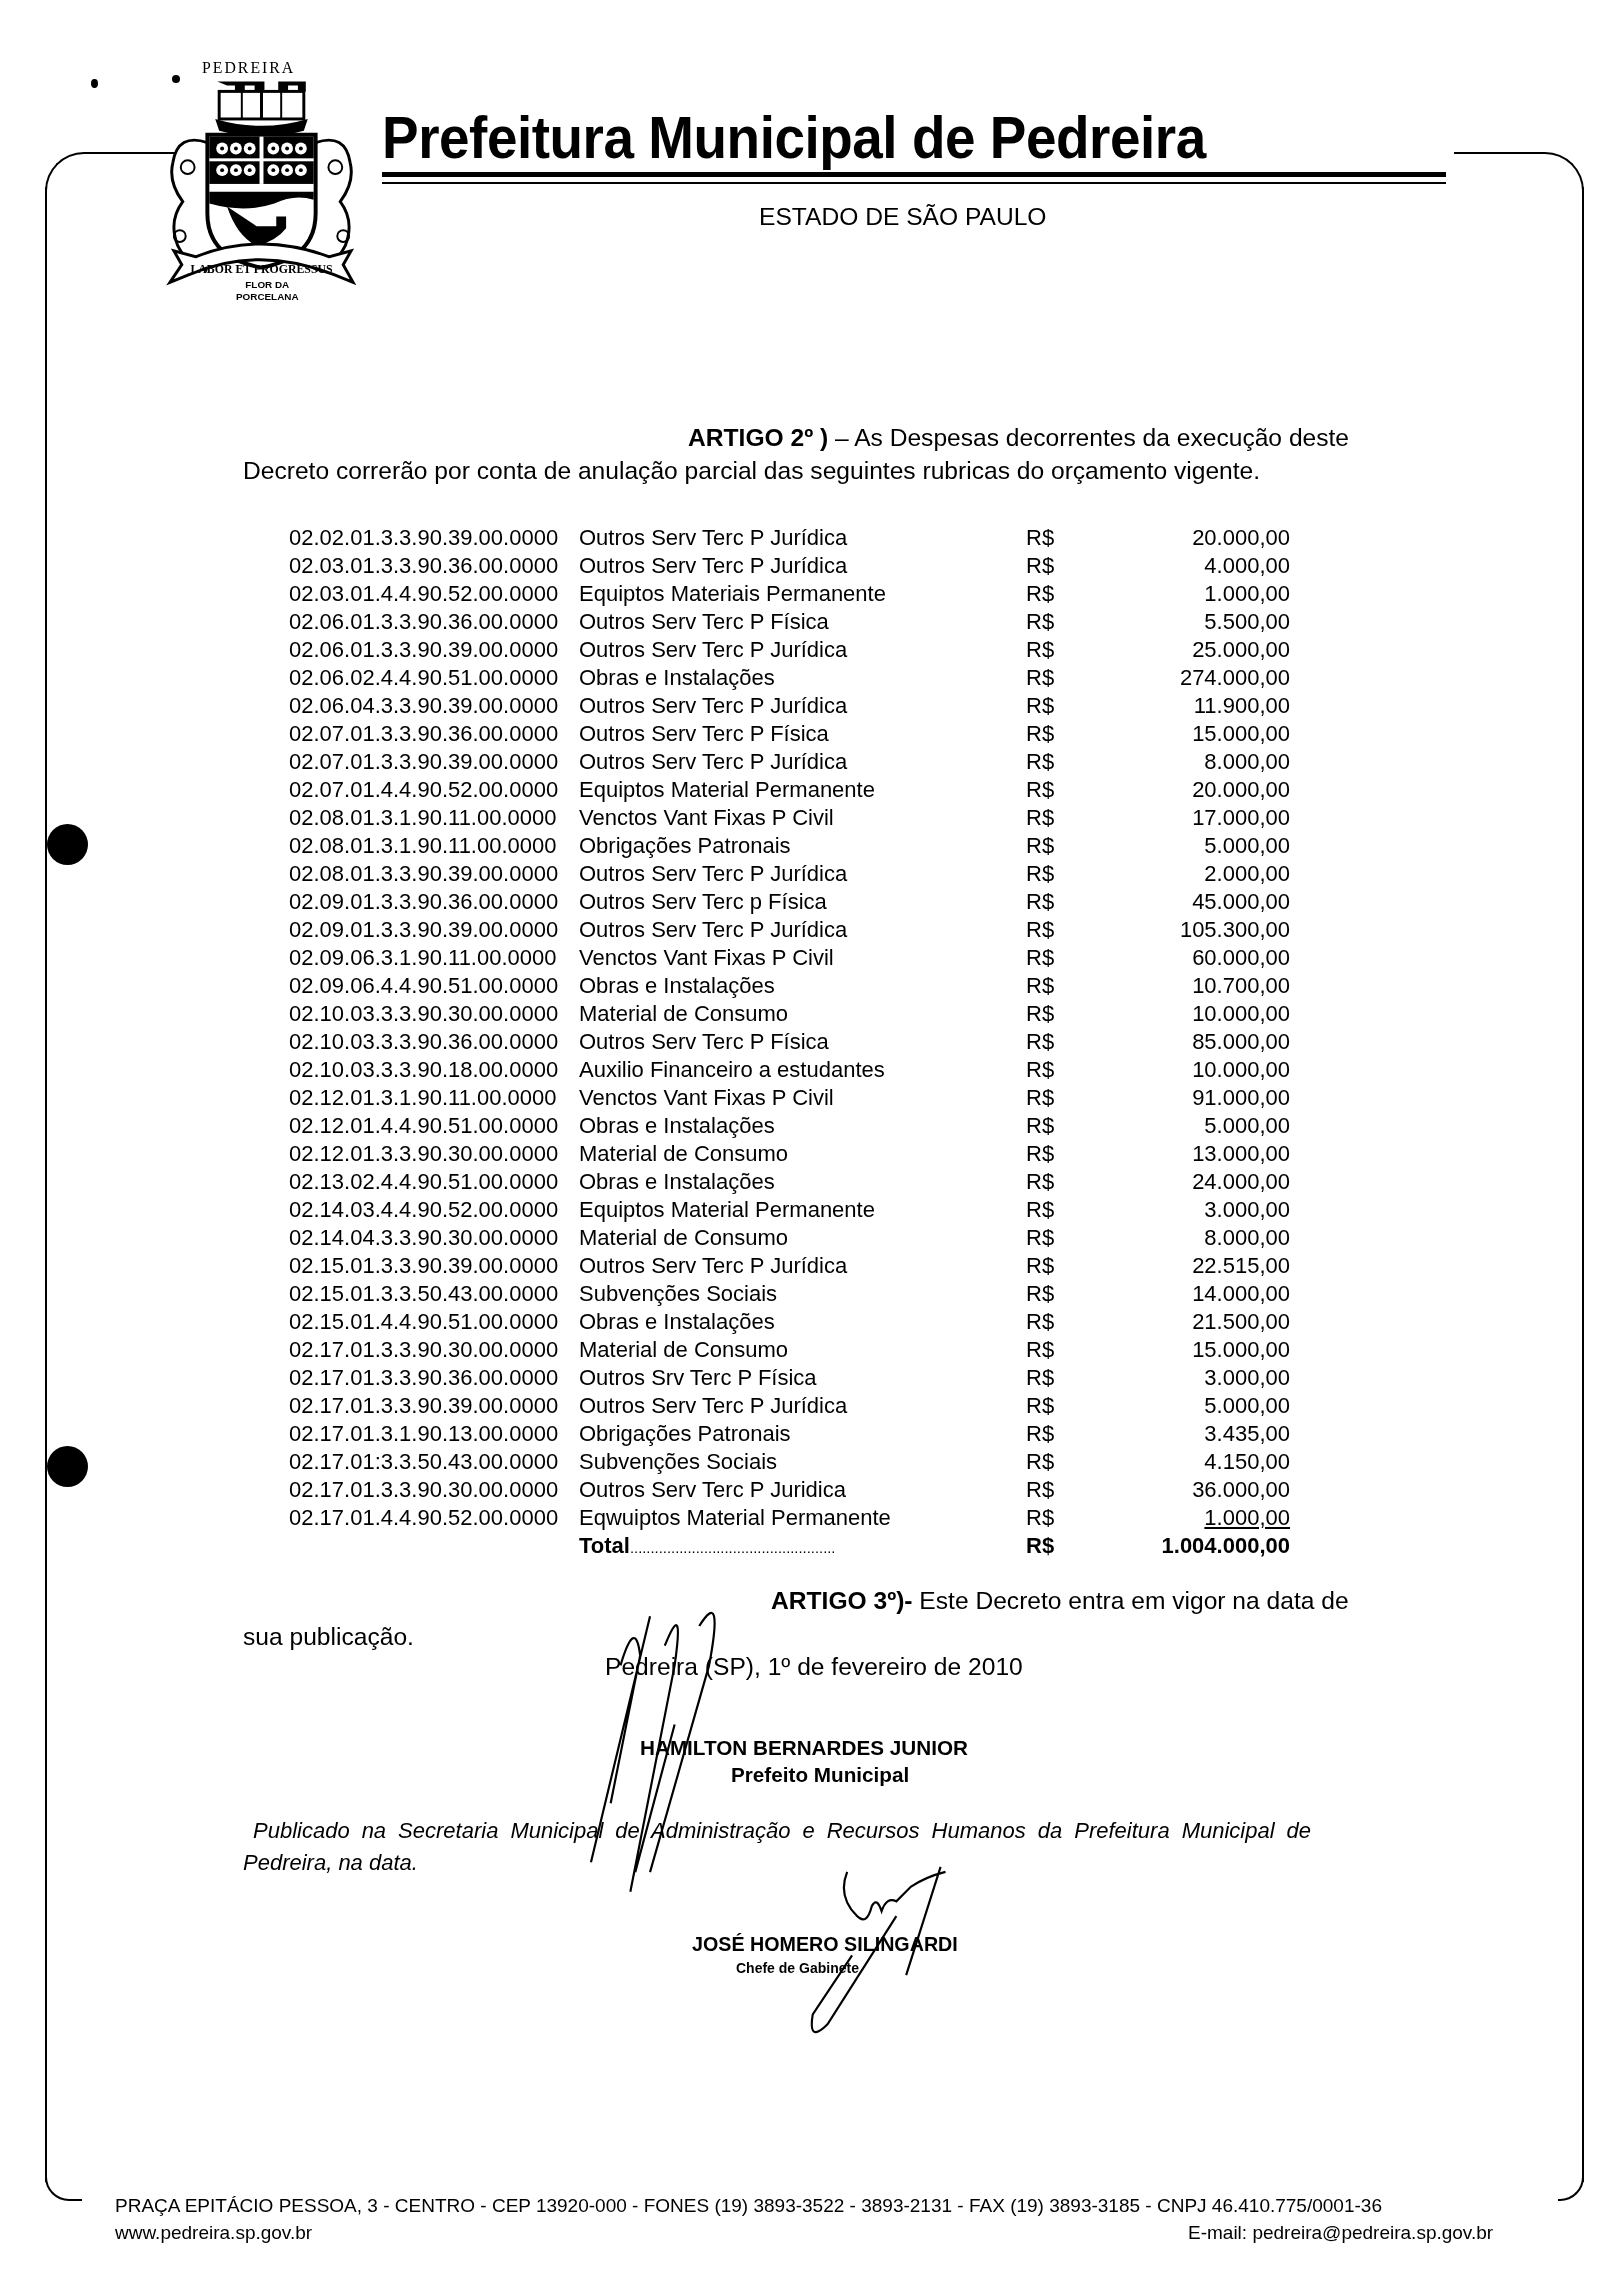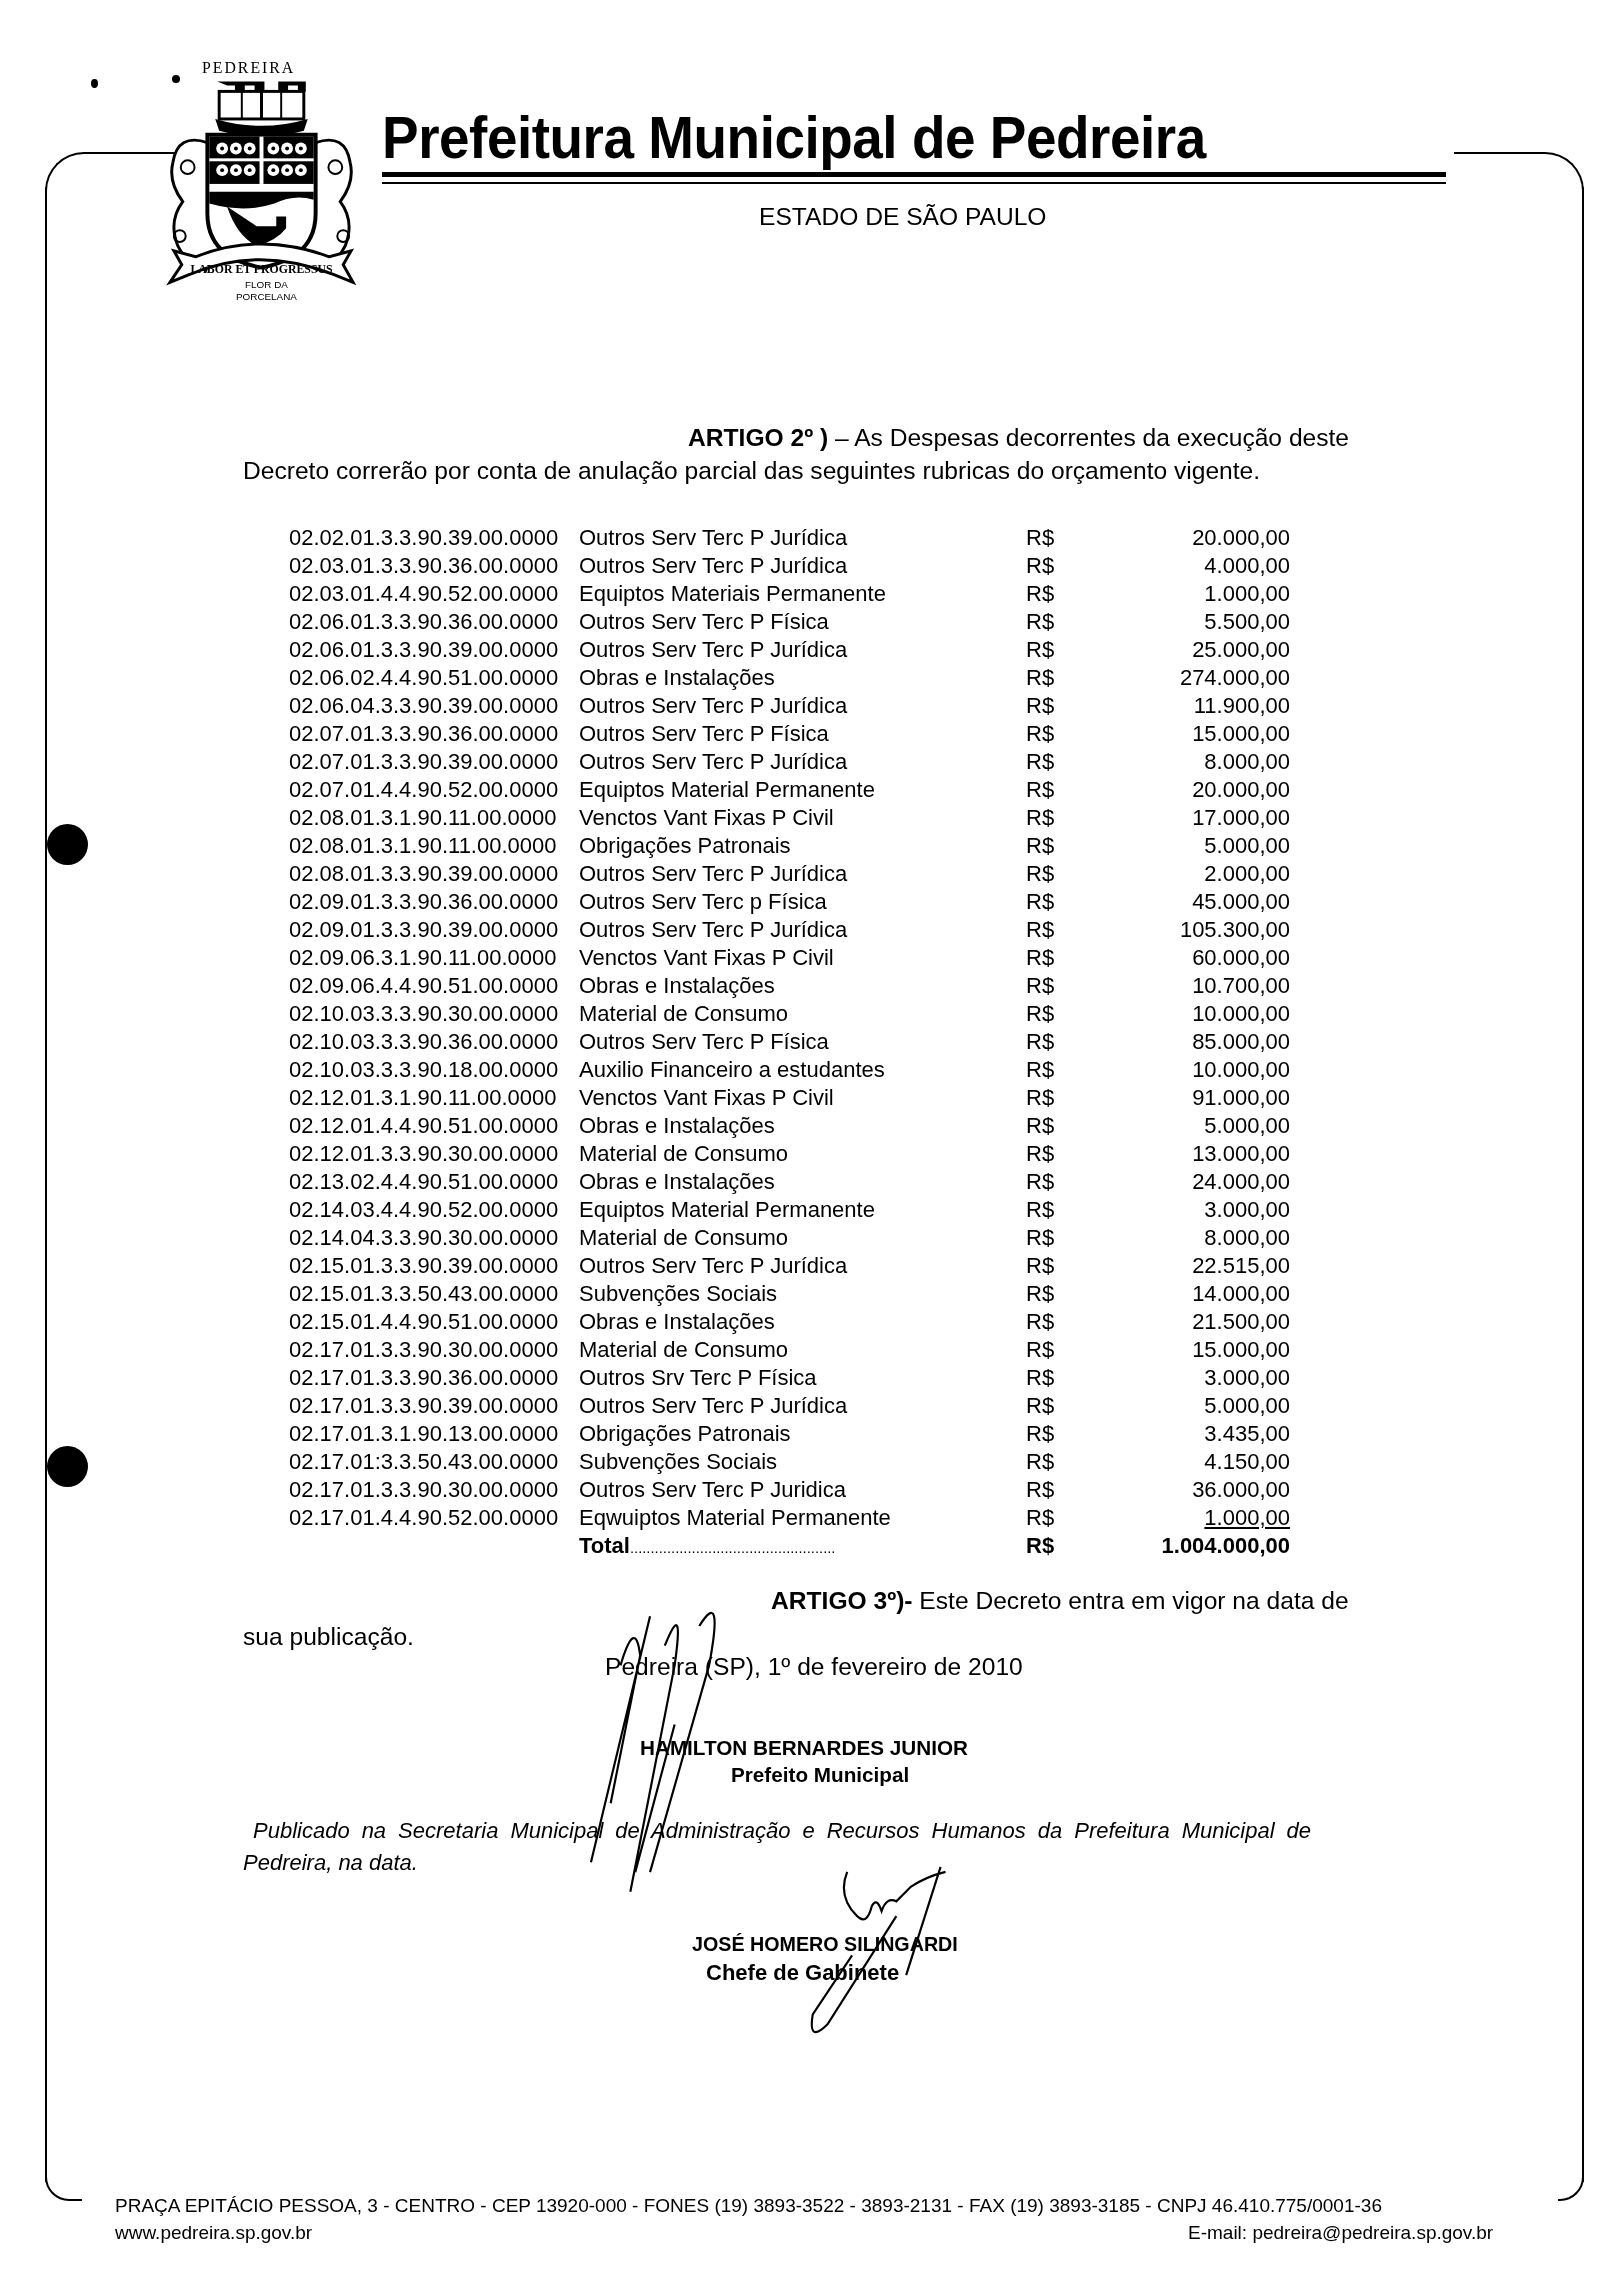--- a/index.html
+++ b/index.html
@@ -38,21 +38,21 @@
   }
   .title-rule-thick { left: 382px; top: 172px; width: 1064px; height: 4.9px; background: #000; }
   .title-rule-thin { left: 382px; top: 182px; width: 1064px; height: 2px; background: #000; }
   .state {
     left: 759px; top: 203px; font-size: 24.6px; white-space: nowrap;
   }
 
   
   .logo { left: 148px; top: 54px; width: 227px; height: 251px; }
   .logo-text-top { left: 202px; top: 59px; font-family: Liberation Serif, serif; font-size: 15.8px; letter-spacing: 2px; }
-  .logo-flor { left: 236px; top: 279px; font-size: 9.9px; text-align: center; line-height: 11.8px; }
+  .logo-flor { left: 236px; top: 279px; font-size: 9.9px; text-align: center; line-height: 11.8px; font-weight: bold; }
 
   .speck { position: absolute; background: #000; border-radius: 50%; }
 
   
   .para { font-size: 24.6px; white-space: nowrap; }
   .bold { font-weight: bold; }
 
   
   .table { left: 243px; top: 524px; }
   .row { position: relative; height: 28px; font-size: 22px; white-space: nowrap; }
@@ -397,18 +397,18 @@
 <div class="abs sig-name" style="left:731px;top:1763px;">Prefeito Municipal</div>
 
 <div class="abs para italic" style="left:253px;top:1818px;font-size:22px;word-spacing:5.9px;">Publicado na Secretaria Municipal de Administração e Recursos Humanos da Prefeitura Municipal de</div>
 <div class="abs para italic" style="left:243px;top:1850px;font-size:22px;">Pedreira, na data.</div>
 
 <svg class="abs" style="left:739px;top:1857px;" width="236" height="187" viewBox="0 0 240 190">
   <path d="M110 15 Q100 40 120 60 Q130 70 135 50 Q140 40 145 55 Q150 40 160 45 L175 30 Q190 20 210 15 M205 10 L170 120 M160 60 L90 170 Q70 190 75 160 L115 100" fill="none" stroke="#000" stroke-width="2.2"></path>
 </svg>
 
 <div class="abs sig-name" style="left:692px;top:1933px;font-size:19.7px;">JOSÉ HOMERO SILINGARDI</div>
-<div class="abs sig-name" style="left:706px;top:1960px;font-size:22px;text-align:center;">Chefe de Gabinete</div>
+<div class="abs sig-name" style="left:736px;top:1960px;font-size:14px;text-align:center;">Chefe de Gabinete</div>
 
 <div class="abs footer" style="left:115px;top:2195px;">PRAÇA EPITÁCIO PESSOA, 3 - CENTRO - CEP 13920-000 - FONES (19) 3893-3522 - 3893-2131 - FAX (19) 3893-3185 - CNPJ 46.410.775/0001-36</div>
 <div class="abs footer" style="left:115px;top:2222px;">www.pedreira.sp.gov.br</div>
 <div class="abs footer" style="left:1188px;top:2222px;">E-mail: pedreira@pedreira.sp.gov.br</div>
 
 
 </body></html>

